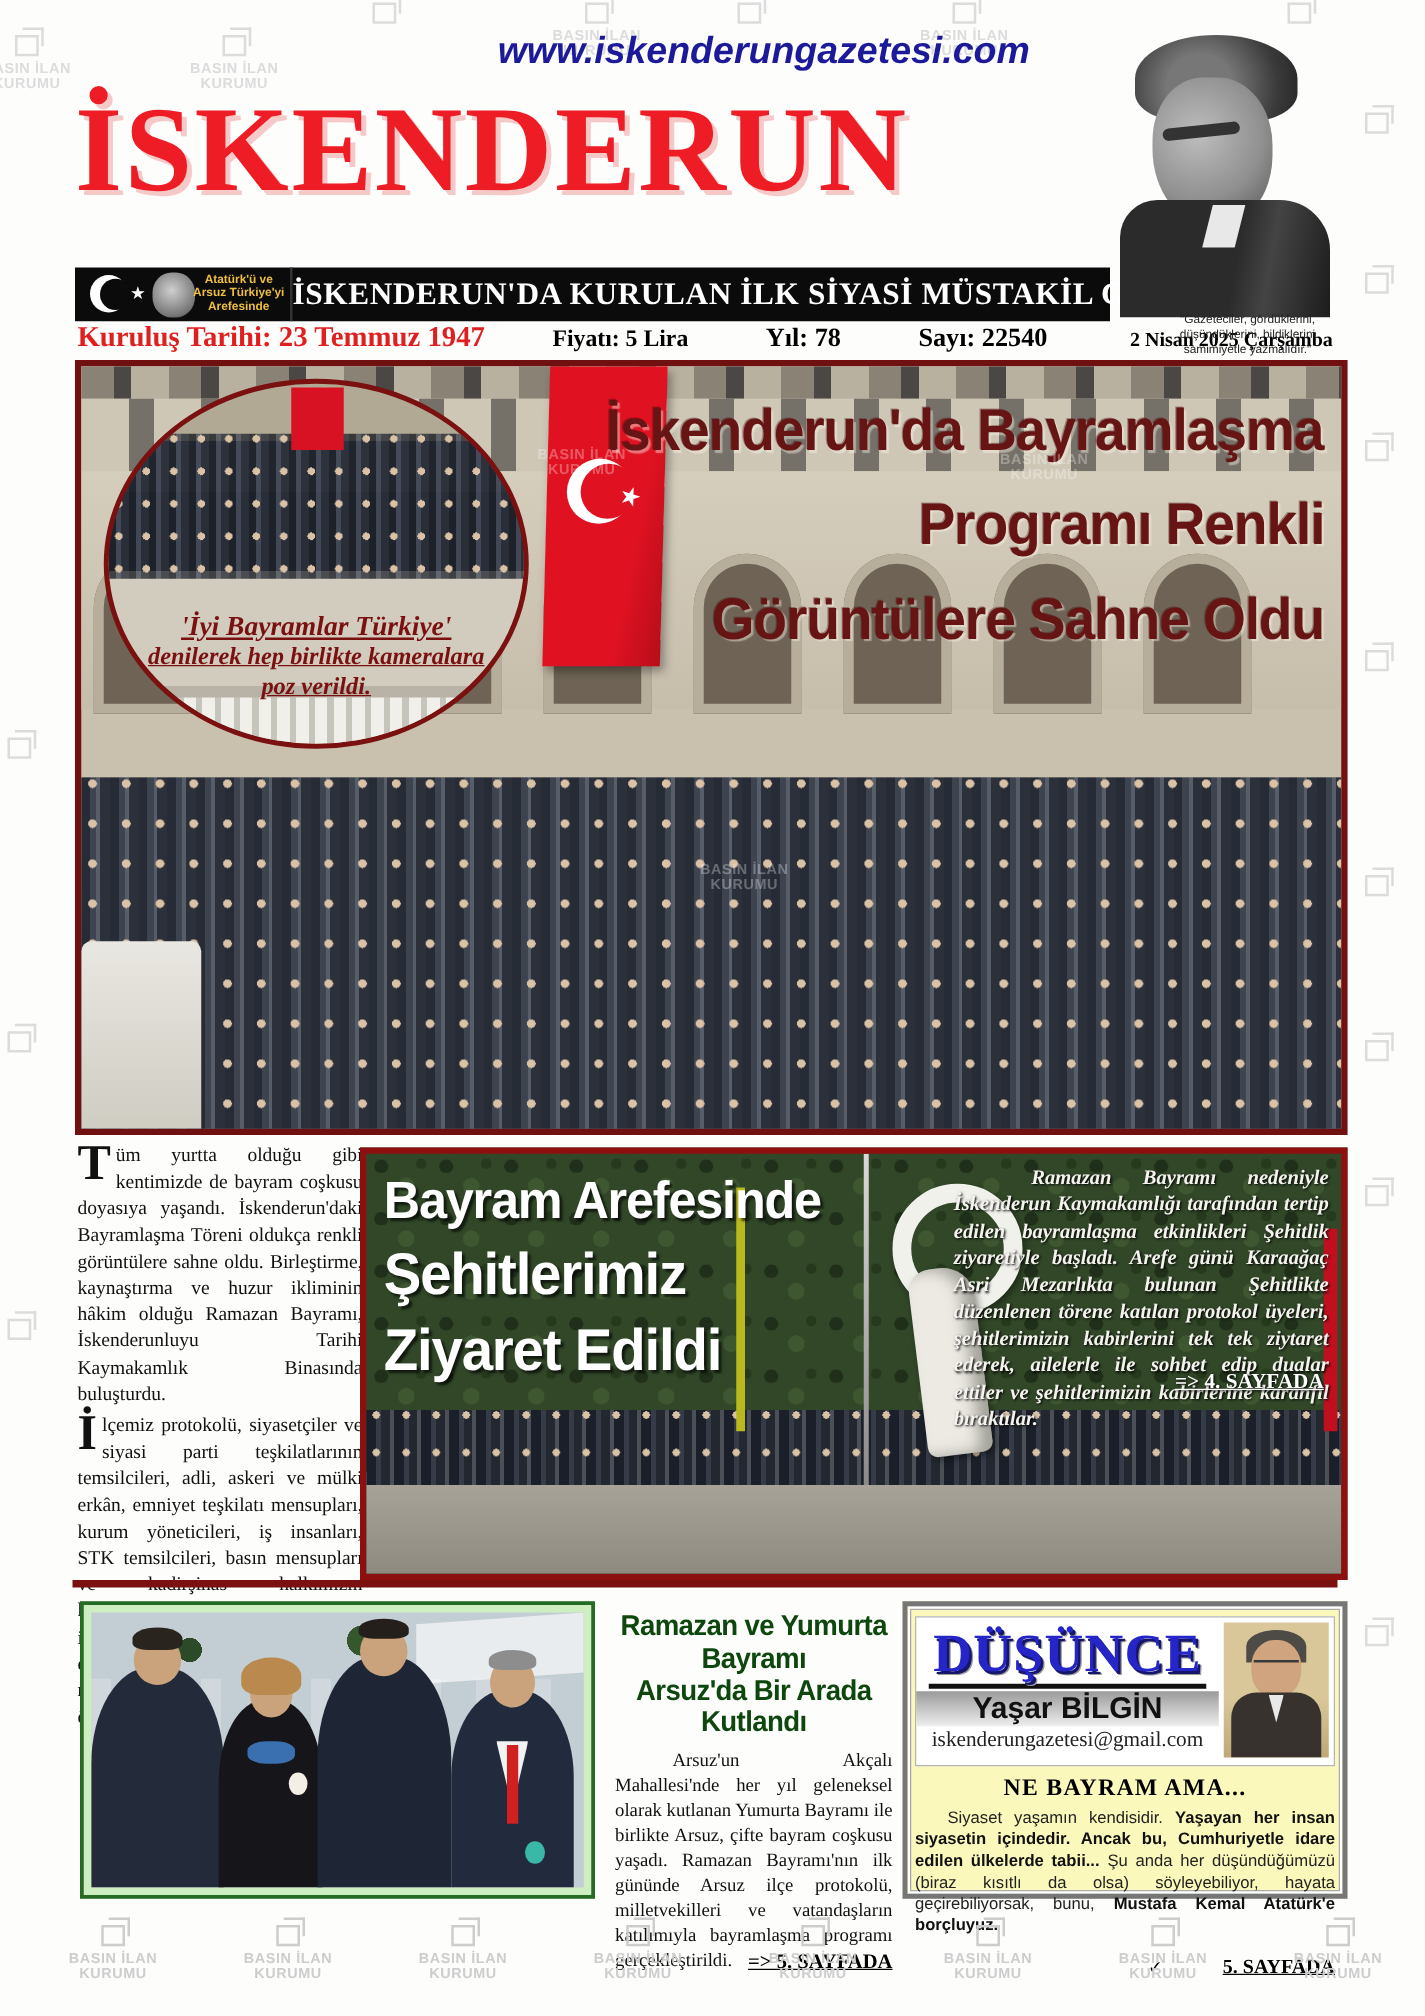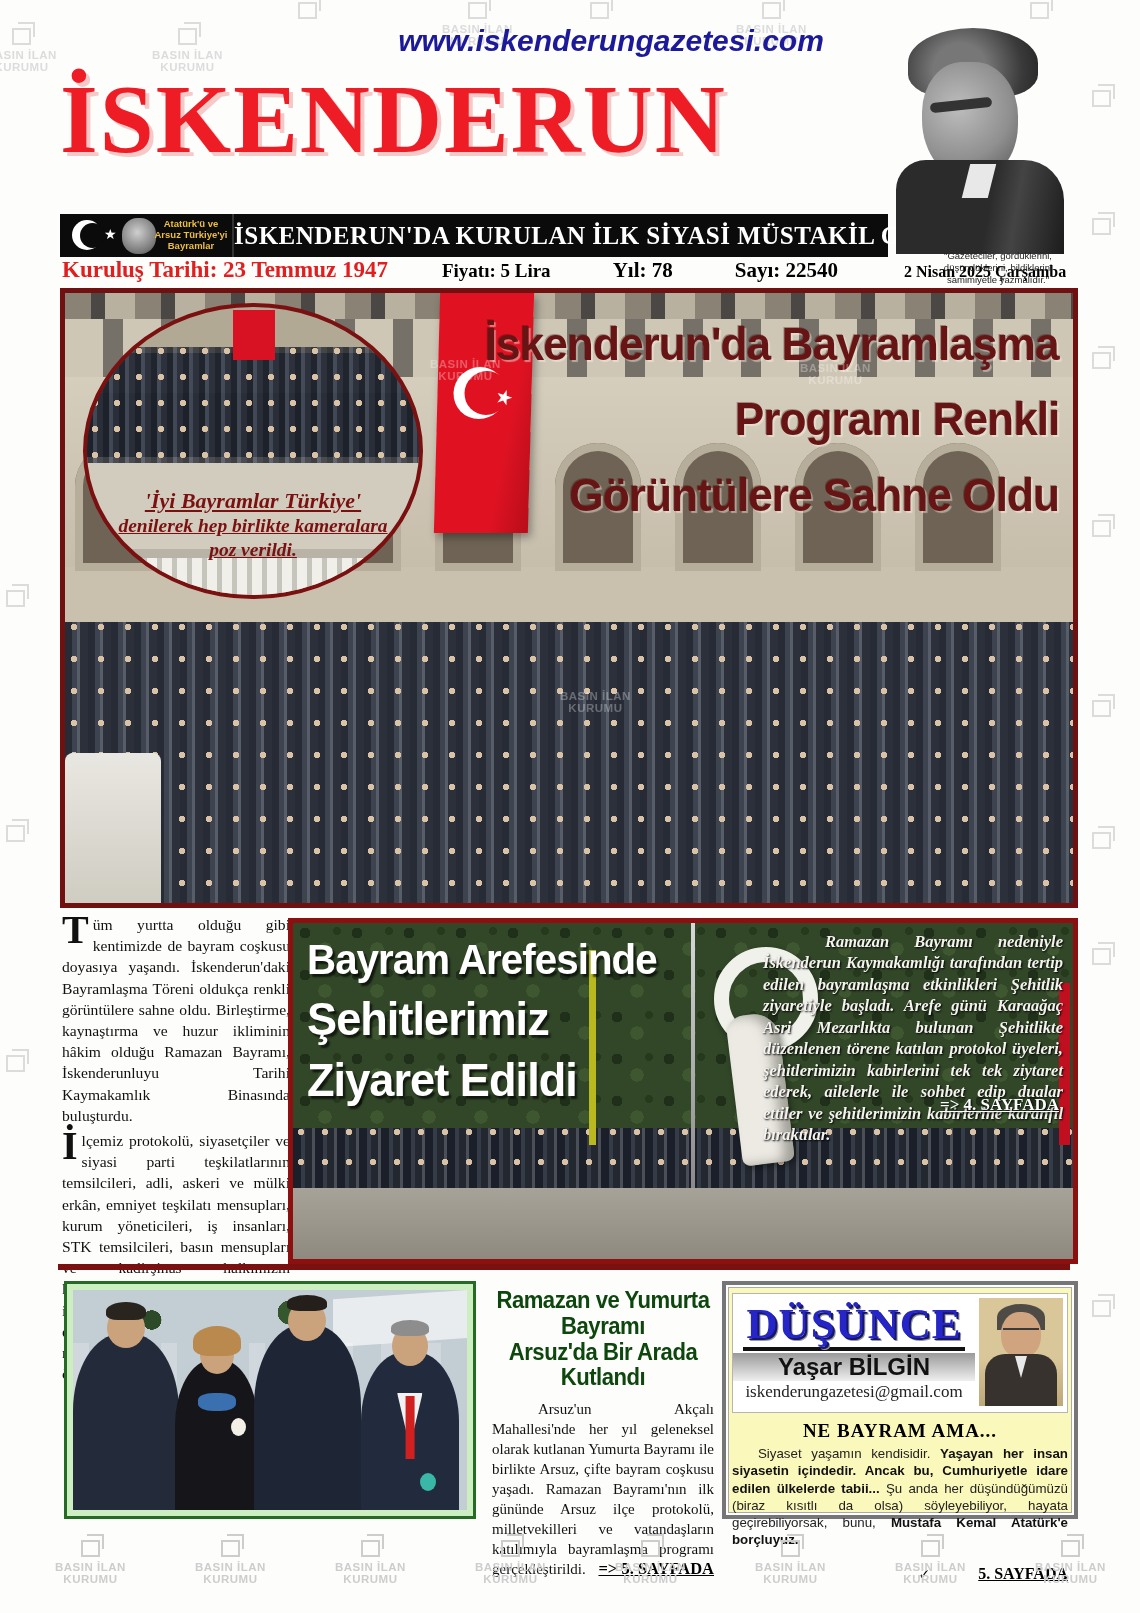--- a/index.html
+++ b/index.html
@@ -370,21 +370,21 @@
   <div class="abs quote">"Gazeteciler, gördüklerini, düşündüklerini, bildiklerini samimiyetle yazmalıdır."</div>
 
   <div class="abs blackbar">
     <div class="flagbox">
       <div class="fb-cres"></div>
       <div class="fb-star">★</div>
       <div class="fb-ata"></div>
       <div class="fb-text">
         <div>Atatürk'ü ve</div>
         <div>Arsuz Türkiye'yi</div>
-        <div>Bayramlar</div>
+        <div>Arefesinde</div>
       </div>
     </div>
     <div class="bar-title">İSKENDERUN'DA KURULAN İLK SİYASİ MÜSTAKİL GAZETE</div>
   </div>
 
   <div class="abs dateline">
     <span class="dl-founded">Kuruluş Tarihi: 23 Temmuz 1947</span>
     <span class="dl-price">Fiyatı: 5 Lira</span>
     <span class="dl-year">Yıl: 78</span>
     <span class="dl-issue">Sayı: 22540</span>

